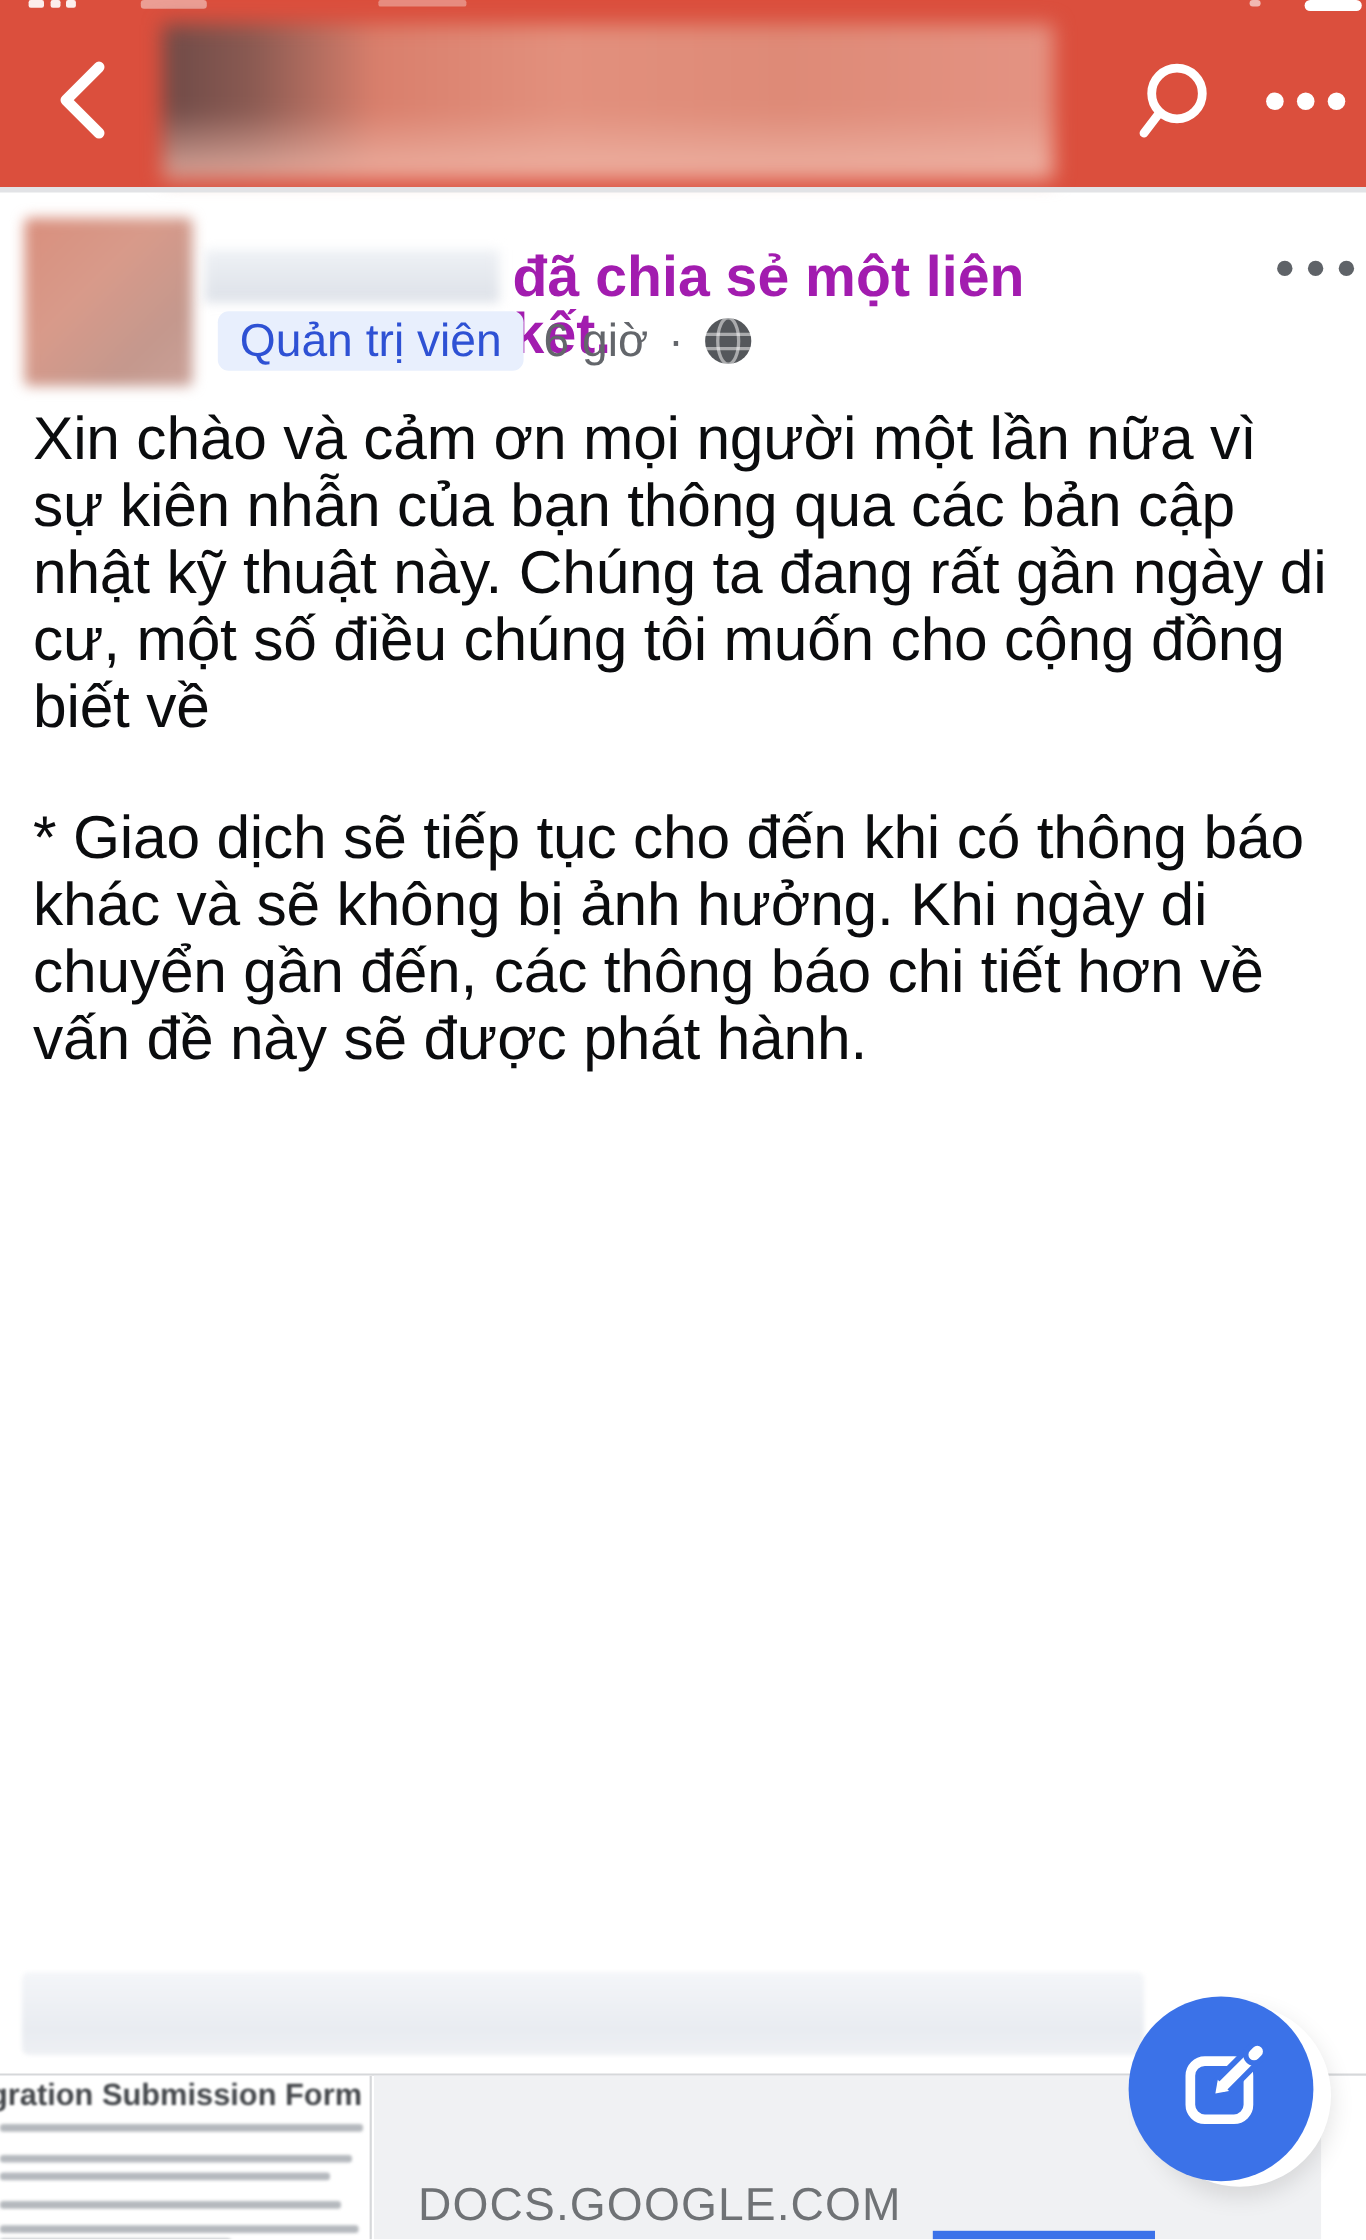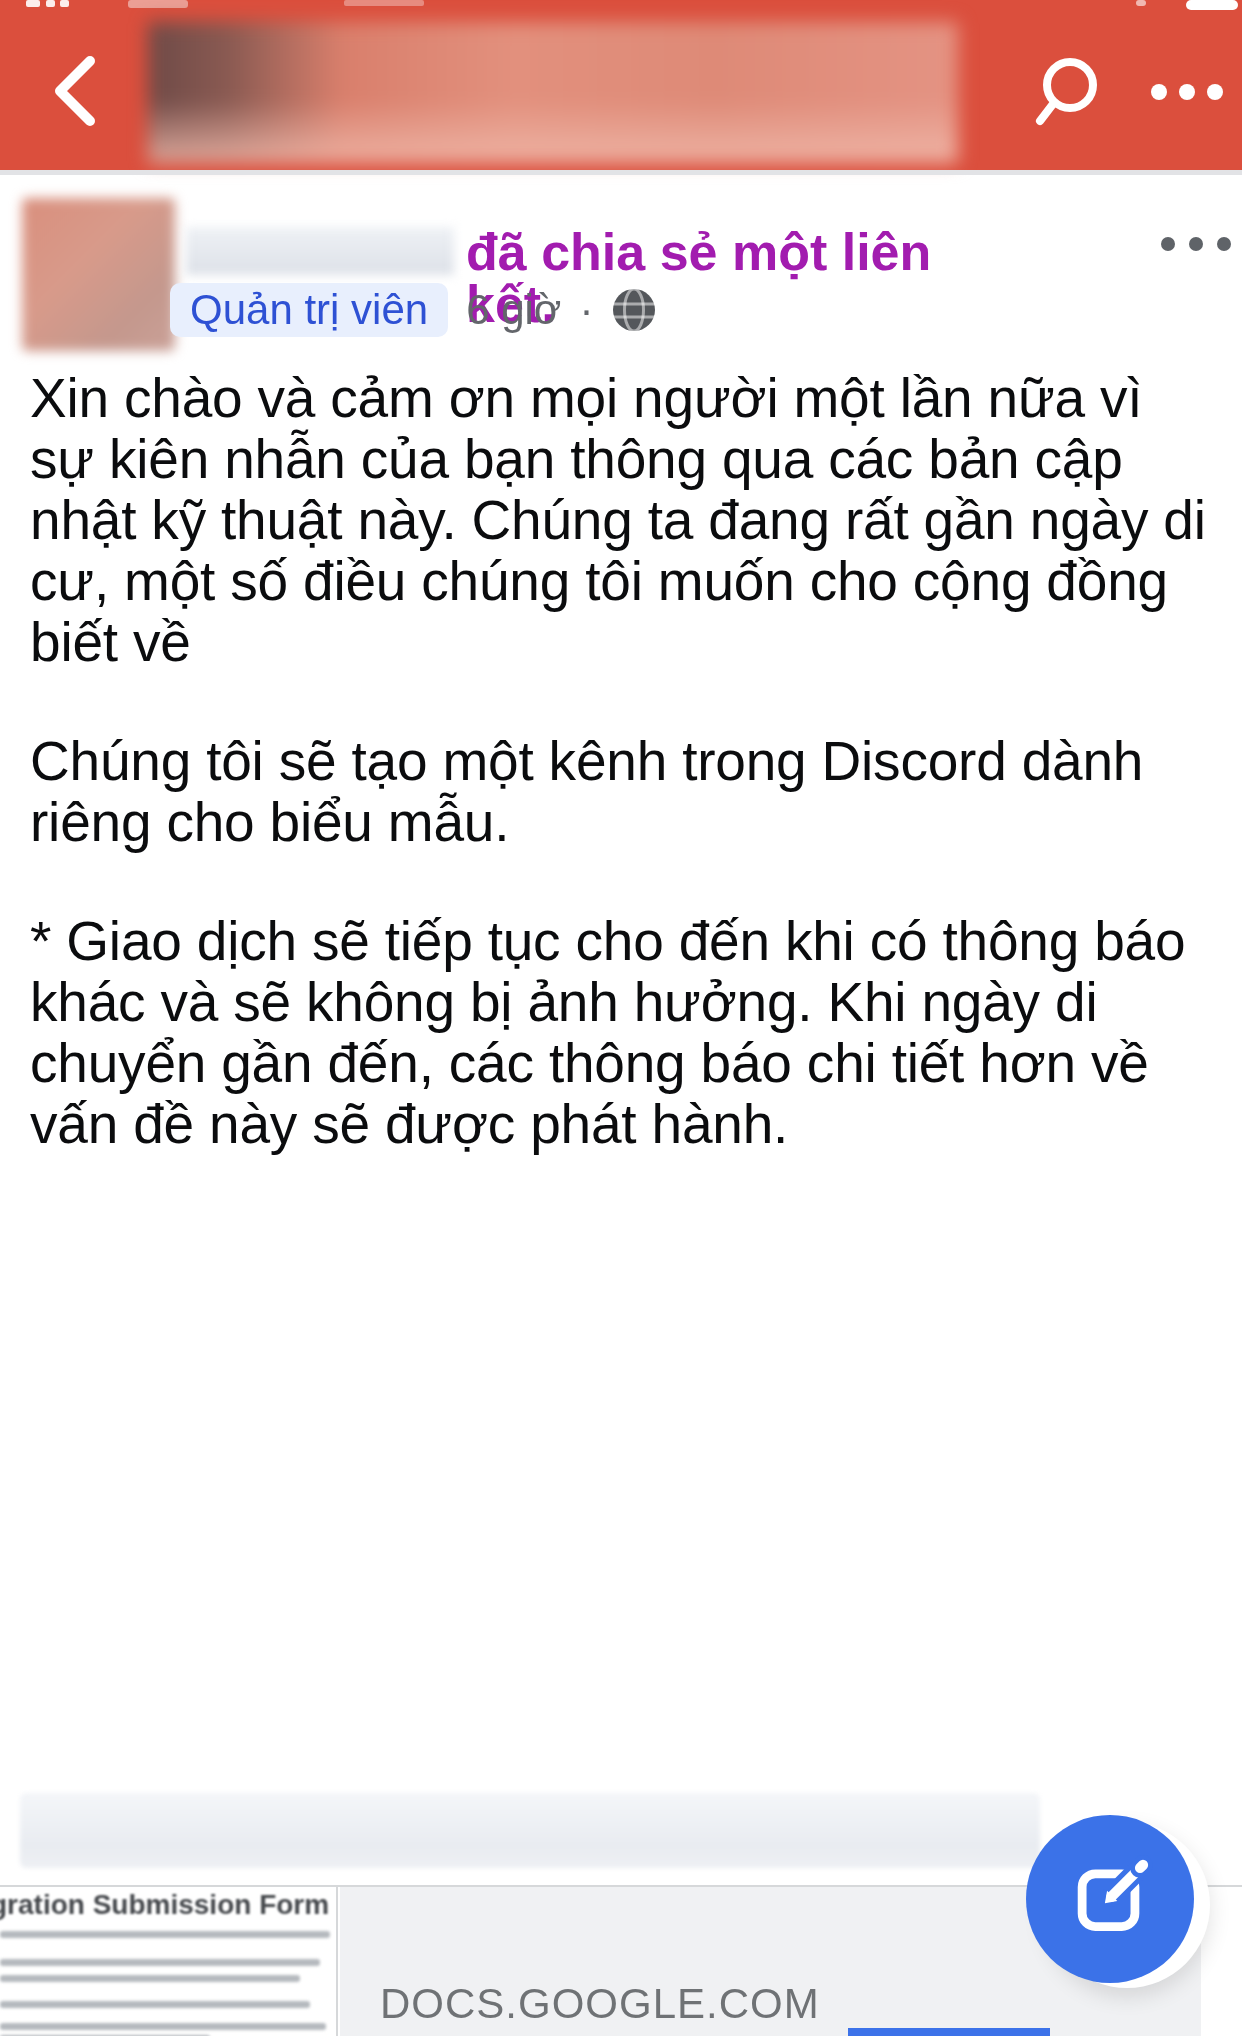--- a/index.html
+++ b/index.html
@@ -32,21 +32,21 @@
   
   .avatar { position:absolute; left:22px; top:198px; width:153px; height:153px; border-radius:5px;
     background:linear-gradient(135deg,#d98f7d 0%, #d89a8a 40%, #c4988d 75%, #caa198 100%);
     filter:blur(6px); cursor:pointer; }
   .name-blur { position:absolute; left:186px; top:227px; width:268px; height:48px;
     background:linear-gradient(180deg,#eef1f5,#dde1e8); filter:blur(5px); cursor:pointer; }
   .action-text { position:absolute; left:466px; top:226px; width:560px; font-size:52px; line-height:52px;
     font-weight:600; color:#a21caf; }
   .post-menu { position:absolute; left:1150px; top:222px; width:92px; height:46px; background:none; border:none; cursor:pointer; }
 
-  .meta-row { position:absolute; left:170px; top:283px; height:54px; display:flex; align-items:center; gap:18px; }
+  .meta-row { position:absolute; left:198px; top:283px; height:54px; display:flex; align-items:center; gap:18px; }
   .badge { background:#E8EFFD; color:#2E51D4; font-size:42px; font-weight:500; height:54px; line-height:54px;
     padding:0 20px; border-radius:10px; white-space:nowrap; }
   .timestamp, .metadot { color:#63666B; font-size:42px; }
   .globe { width:46px; height:46px; }
 
   
   .post-body { position:absolute; left:30px; top:368px; width:1188px; }
   .post-body p { font-size:55px; line-height:61px; color:#0b0c0e; letter-spacing:-0.2px; margin-bottom:58px; }
 
   
@@ -142,21 +142,20 @@
         <circle cx="23" cy="23" r="21" fill="#54575B"></circle>
         <ellipse cx="23" cy="23" rx="9.5" ry="21" fill="none" stroke="rgba(255,255,255,.5)" stroke-width="3"></ellipse>
         <line x1="2" y1="17" x2="44" y2="17" stroke="rgba(255,255,255,.5)" stroke-width="3"></line>
         <line x1="2" y1="30" x2="44" y2="30" stroke="rgba(255,255,255,.5)" stroke-width="3"></line>
       </svg>
     </span>
   </div>
 
   <div class="post-body">
     <p>Xin chào và cảm ơn mọi người một lần nữa vì sự kiên nhẫn của bạn thông qua các bản cập nhật kỹ thuật này. Chúng ta đang rất gần ngày di cư, một số điều chúng tôi muốn cho cộng đồng biết về</p>
-    <p>Chúng tôi sẽ tạo một kênh trong Discord dành riêng cho biểu mẫu.</p>
     <p>* Giao dịch sẽ tiếp tục cho đến khi có thông báo khác và sẽ không bị ảnh hưởng. Khi ngày di chuyển gần đến, các thông báo chi tiết hơn về vấn đề này sẽ được phát hành.</p>
   </div>
 
   <div class="link-title-blur"></div>
 
   <div class="card">
     <div class="card-doc">
       <div class="doc-title">gration Submission Form</div>
       <div class="doc-line dl1"></div>
       <div class="doc-line dl2"></div>

